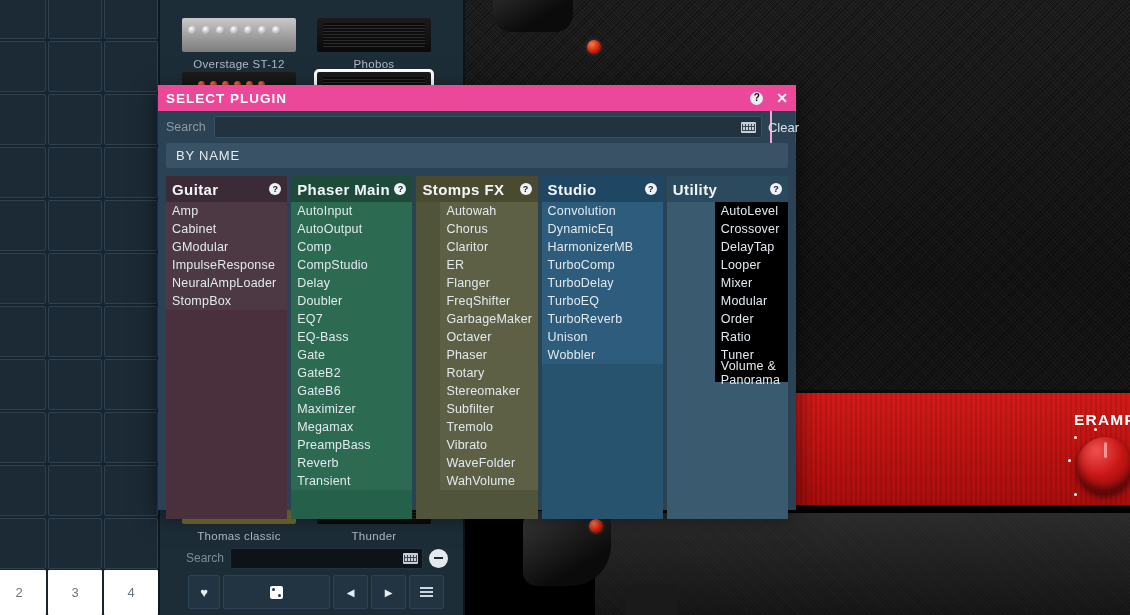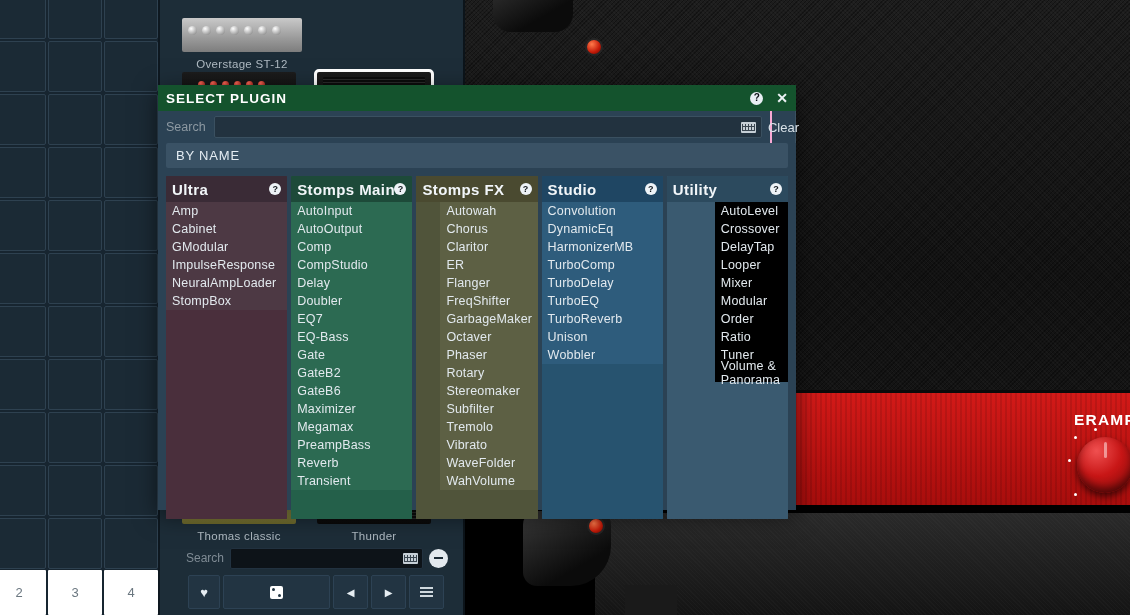--- a/index.html
+++ b/index.html
@@ -188,21 +188,21 @@
   }
   .foot { position:absolute; width:52px; height:30px; background:#1a1a1a; }
 
   
   .dialog {
     position: absolute; left: 158px; top: 85px; width: 638px; height: 425px;
     background: #2b4254;
     box-shadow: 0 6px 22px rgba(0,0,0,.55);
   }
   .dlg-title {
-    height: 26px; background: #14532d; display: flex; align-items: center;
+    height: 26px; background: #ec4899; display: flex; align-items: center;
     padding: 0 8px; position: relative;
   }
   .dlg-title .t {
     color: #ffffff; font-size: 13.5px; font-weight: 700; letter-spacing: 1px;
   }
   .dlg-actions { position: absolute; right: 8px; top: 0; height: 26px; display: flex; align-items: center; gap: 13px; }
   .help-ico {
     width: 13px; height: 13px; border-radius: 50%; background: #e9eff4;
     color: #0d1117; font-size: 10px; font-weight: 700;
     display: flex; align-items: center; justify-content: center; line-height: 1;
@@ -326,20 +326,24 @@
                 <i></i>
                 <i></i>
                 <i></i>
                 <i></i>
                 <i></i>
                 <i></i>
             </div>
           </div>
           <div class="thumb-cap">Overstage ST-12</div>
         </div>
+        <div class="thumb">
+          <div class="thumb-img dark grill"></div>
+          <div class="thumb-cap">Phobos</div>
+        </div>
       </div>
 
       <div class="thumb-row" style="top:72px;">
         <div class="thumb">
           <div class="thumb-img dark">
             <div class="knobrow red" style="top:9px;left:16px;">
               <i></i>
                 <i></i>
                 <i></i>
                 <i></i>
@@ -461,36 +465,36 @@
     </div>
 
     <div class="dlg-tabs">
       <div class="dtab inactive">BY NAME</div>
     </div>
 
     <div class="cols">
 
       <div class="col guitar">
         <div class="col-head">
-          <span class="ht">Ultra</span>
+          <span class="ht">Guitar</span>
           <span class="hq">?</span>
         </div>
         <div class="col-list">
           <div class="item">Amp</div>
           <div class="item">Cabinet</div>
           <div class="item">GModular</div>
           <div class="item">ImpulseResponse</div>
           <div class="item">NeuralAmpLoader</div>
           <div class="item">StompBox</div>
         </div>
       </div>
 
       <div class="col stompsmain">
         <div class="col-head">
-          <span class="ht">Stomps Main</span>
+          <span class="ht">Phaser Main</span>
           <span class="hq">?</span>
         </div>
         <div class="col-list">
           <div class="item">AutoInput</div>
           <div class="item">AutoOutput</div>
           <div class="item">Comp</div>
           <div class="item">CompStudio</div>
           <div class="item">Delay</div>
           <div class="item">Doubler</div>
           <div class="item">EQ7</div>

